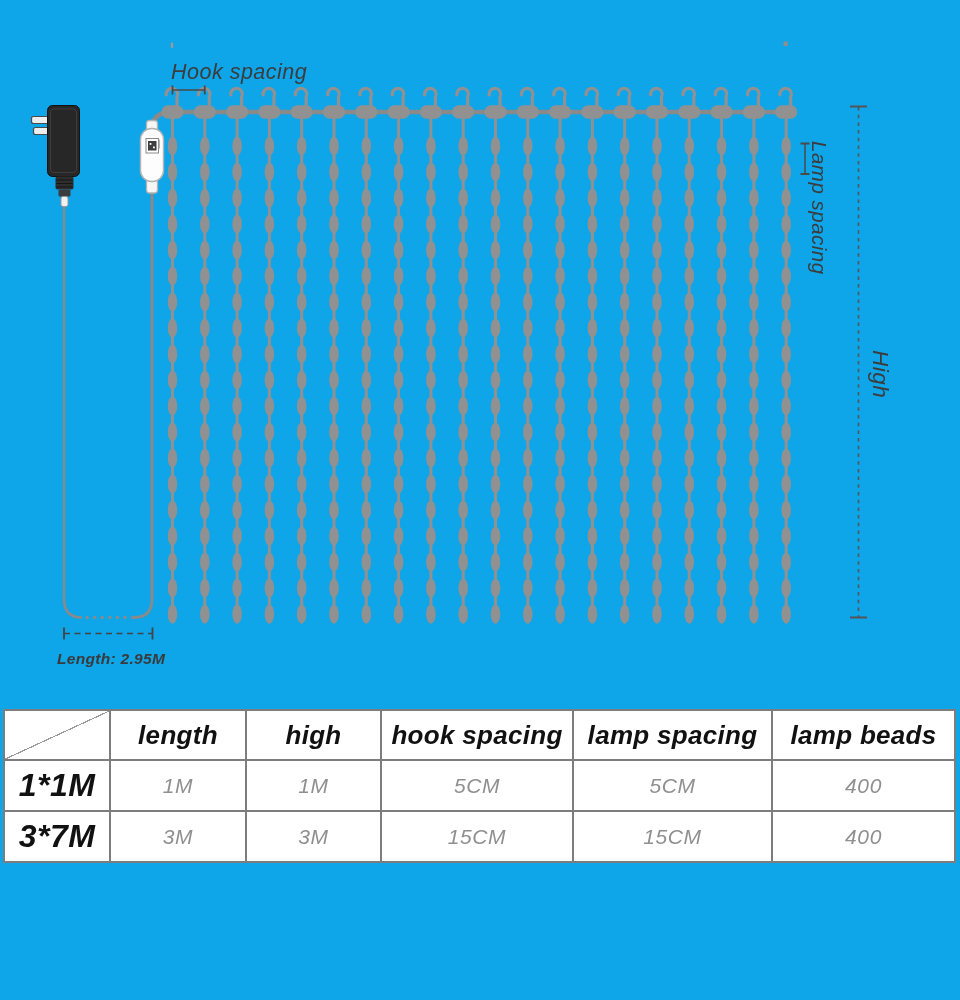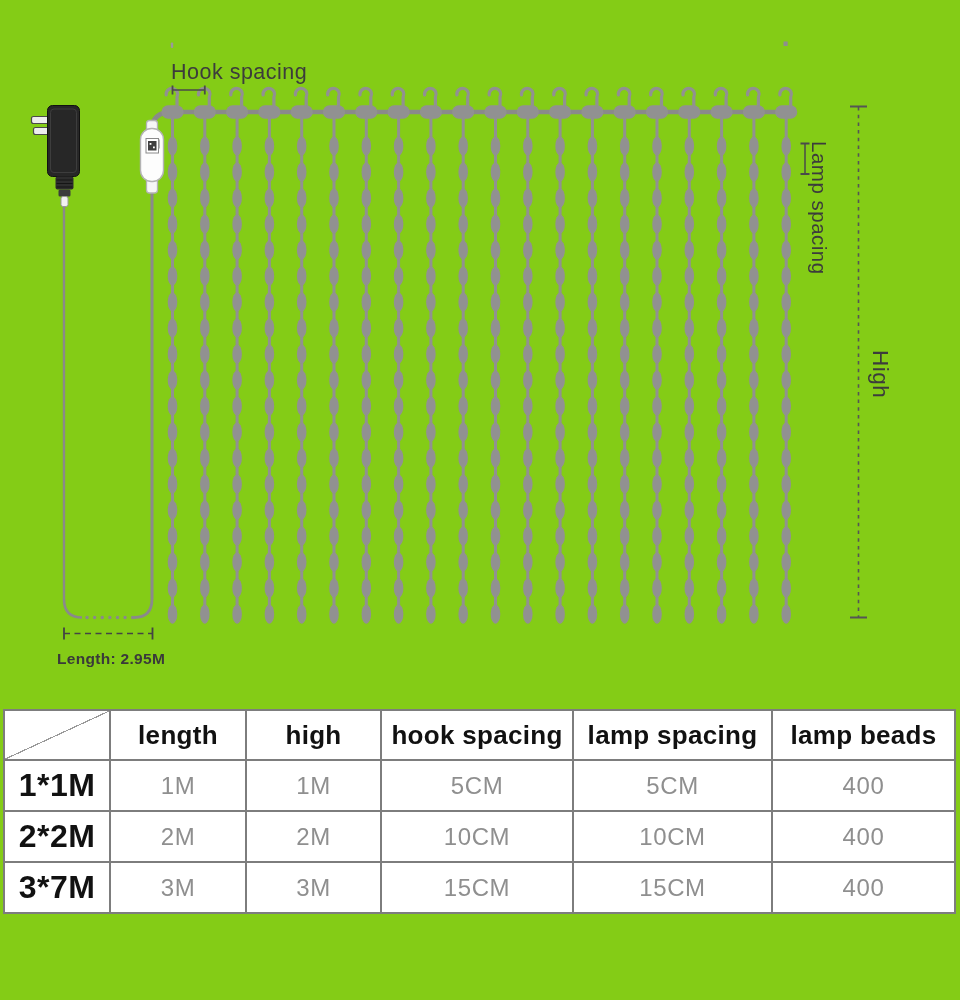--- a/index.html
+++ b/index.html
@@ -1,32 +1,32 @@
 <!DOCTYPE html>
 <html><head>
 <meta charset="utf-8">
 <style>
   html,body{margin:0;padding:0;background:#ffffff;}
-  .stage{position:relative;width:960px;height:1000px;background:#84cc16;overflow:hidden;
-         font-family:"Liberation Sans",sans-serif;}
+  .stage{position:relative;width:960px;height:1000px;background:#0ea5e9;overflow:hidden;
+         font-family:"Liberation Sans",sans-serif;font-style:italic;}
   .stage svg{position:absolute;top:0;left:0;}
   svg text{font-family:"Liberation Sans",sans-serif;}
 
   
   .table-wrap{position:absolute;top:709px;left:3px;width:951px;}
   table.spec{border-collapse:collapse;table-layout:fixed;width:951px;background:#ffffff;}
   table.spec th,table.spec td{border:2px solid #7d7d7d;text-align:center;vertical-align:middle;
       padding:0;overflow:hidden;white-space:nowrap;}
   table.spec thead tr{height:50px;}
   table.spec tbody tr{height:51px;}
   th.corner{background:
       linear-gradient(to bottom right,transparent 49.4%,#9a9a9a 49.4%,#9a9a9a 50.8%,transparent 50.8%);}
   th.hdr{font-size:26px;font-weight:bold;color:#111111;letter-spacing:0.3px;}
   td.rlabel{font-size:32px;font-weight:bold;color:#111111;letter-spacing:0.5px;}
-  td.val{font-size:24px;color:#8f8f8f;letter-spacing:0.6px;}
+  td.val{font-size:21px;color:#8f8f8f;letter-spacing:0.6px;}
 </style>
 </head>
 <body>
 
 <div class="stage">
 
   <svg viewBox="0 0 960 695" width="960" height="695">
 
     <g stroke="#8a8a8a" fill="none">
       <path d="M 64 207 V 599" stroke-width="2.4"></path>
@@ -593,28 +593,20 @@
       <tbody id="spec-body">
           <tr>
             <td class="rlabel">1*1M</td>
             <td class="val">1M</td>
             <td class="val">1M</td>
             <td class="val">5CM</td>
             <td class="val">5CM</td>
             <td class="val">400</td>
           </tr>
           <tr>
-            <td class="rlabel">2*2M</td>
-            <td class="val">2M</td>
-            <td class="val">2M</td>
-            <td class="val">10CM</td>
-            <td class="val">10CM</td>
-            <td class="val">400</td>
-          </tr>
-          <tr>
             <td class="rlabel">3*7M</td>
             <td class="val">3M</td>
             <td class="val">3M</td>
             <td class="val">15CM</td>
             <td class="val">15CM</td>
             <td class="val">400</td>
           </tr>
         </tbody>
     </table>
   </div>

